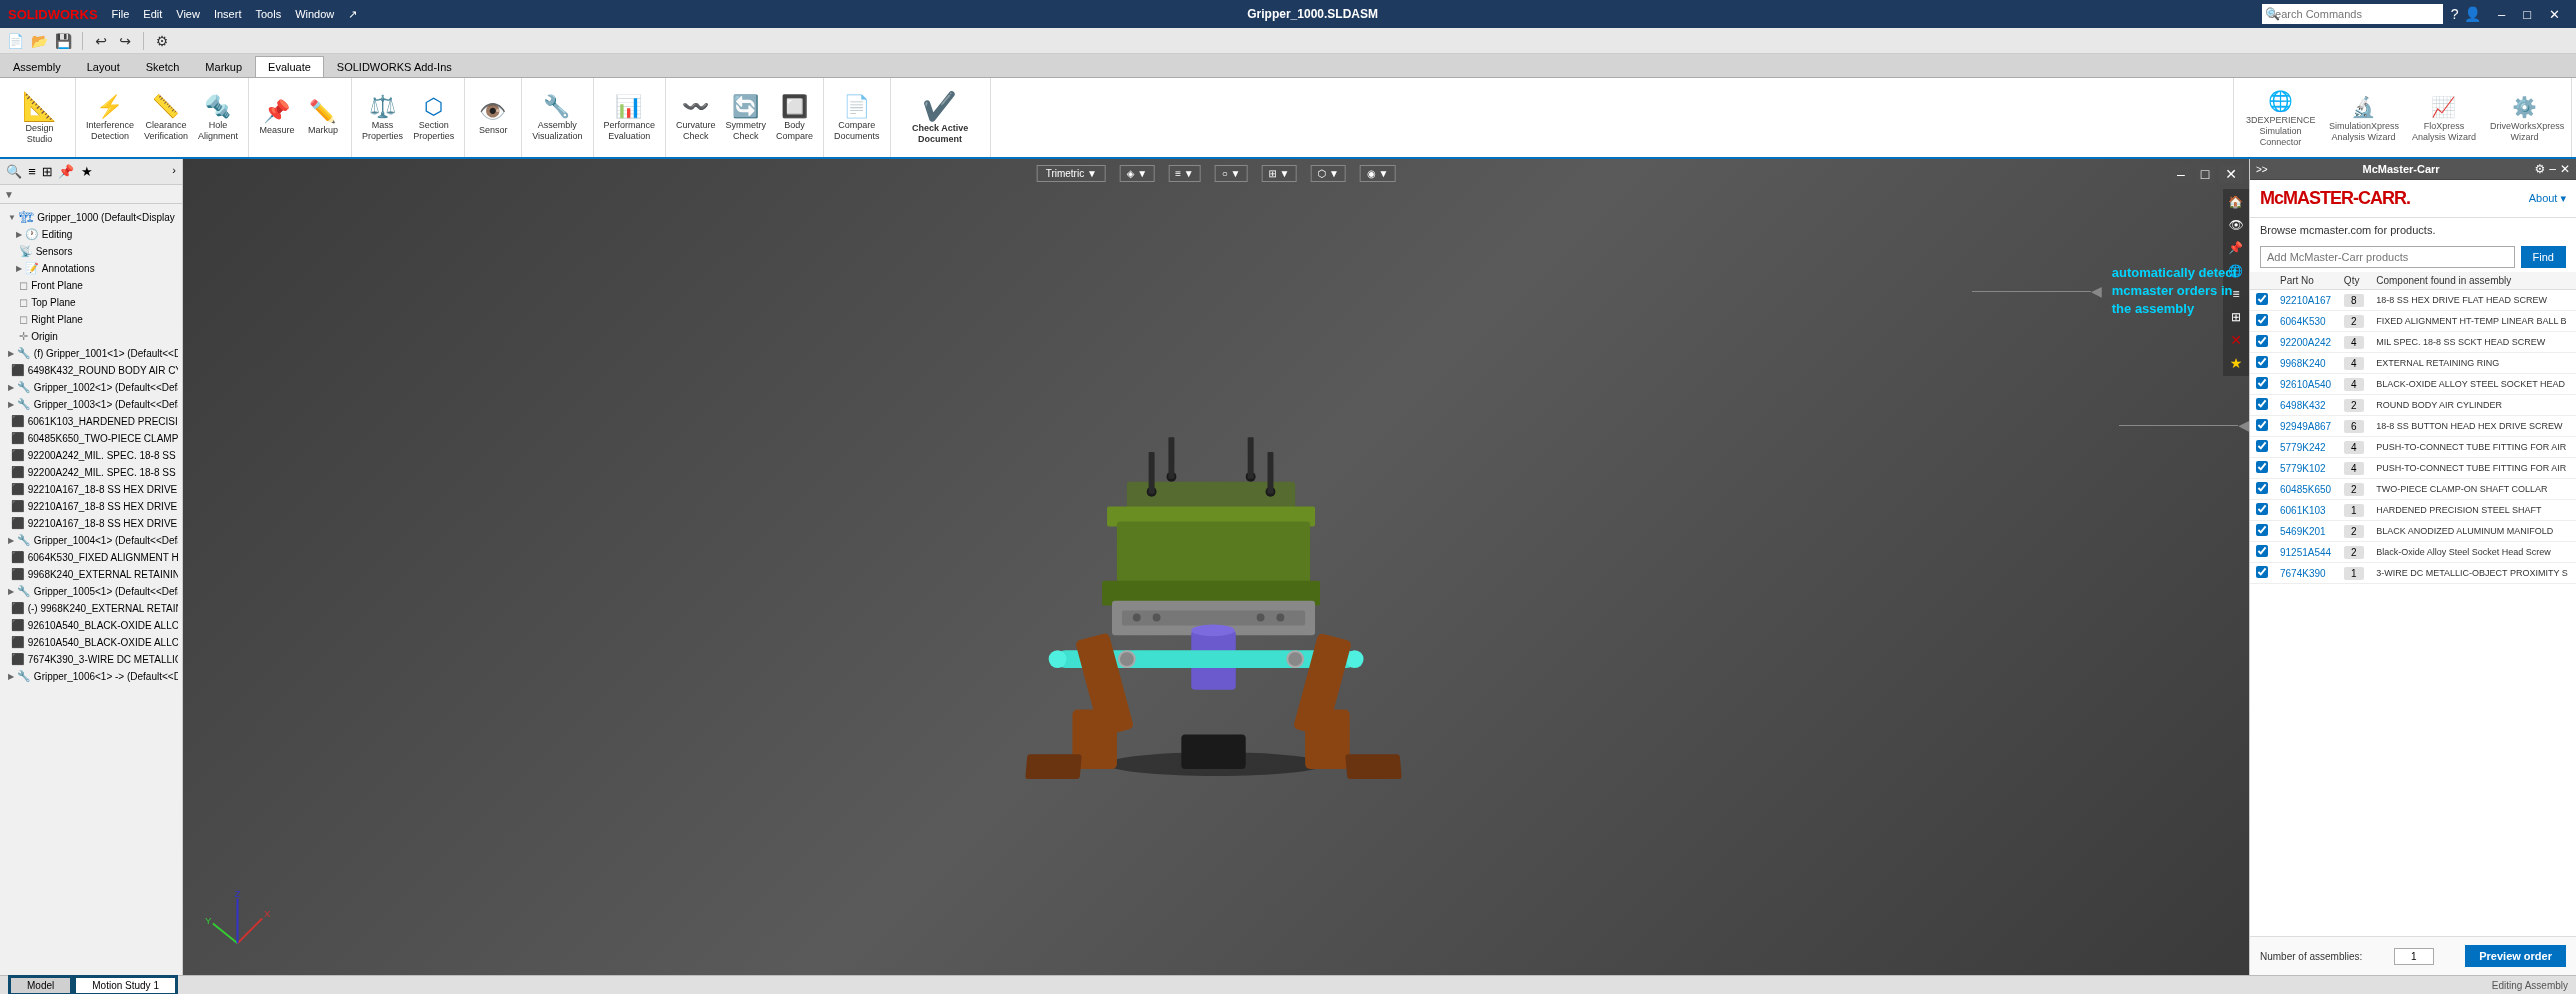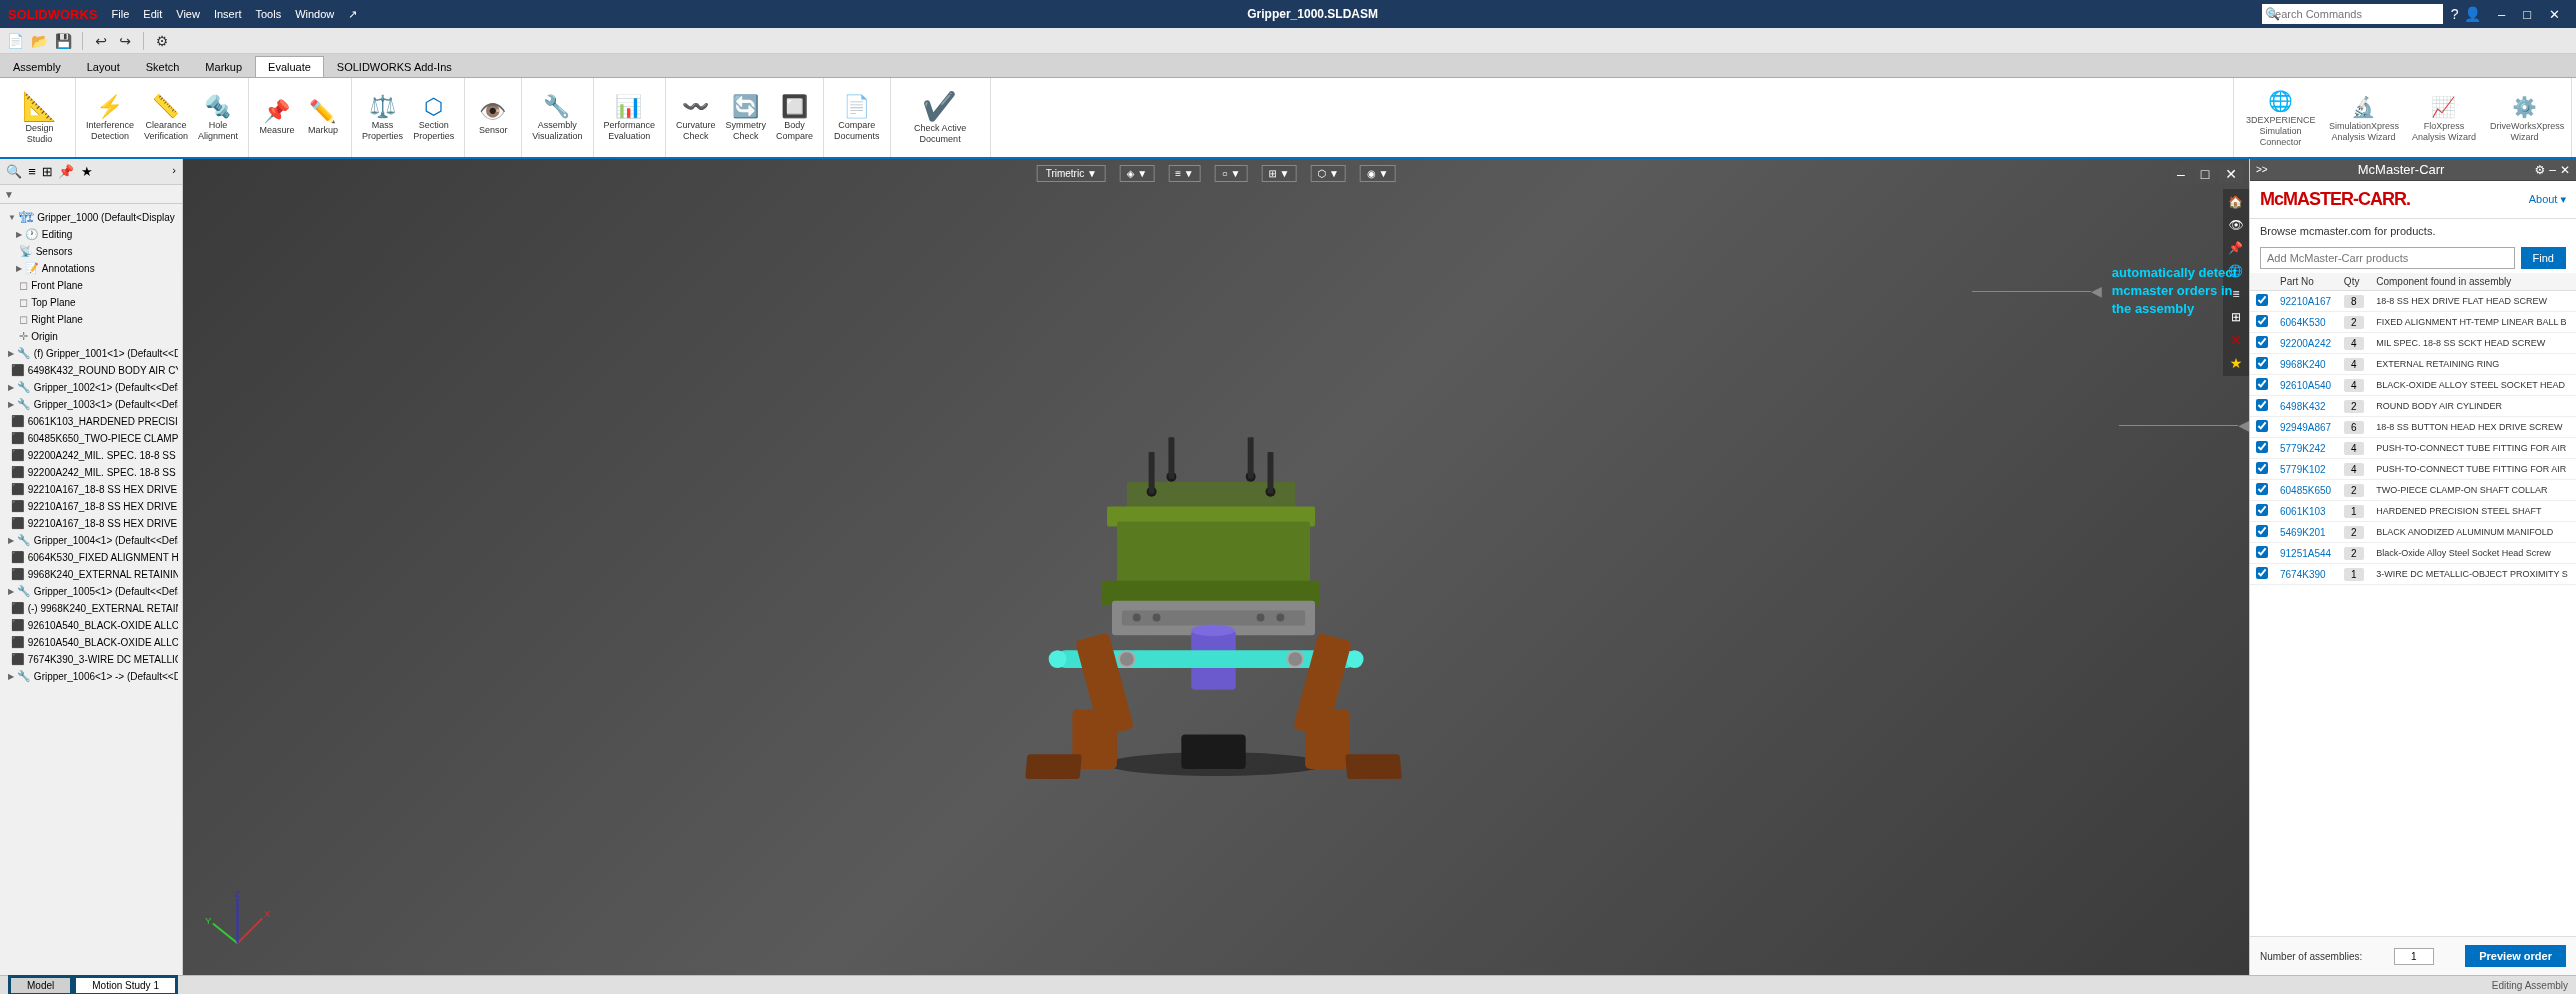--- a/index.html
+++ b/index.html
@@ -241,21 +241,21 @@
         <span class="icon" style="font-size:22px;color:#0070c0;">📄</span>
         <span class="btn-label">Compare<br>Documents</span>
       </div>
     </div>
   </div>
 
   <div class="ribbon-group" style="min-width:89px;">
     <div class="ribbon-group-items">
       <div class="ribbon-btn ribbon-btn-large" style="min-width:79px;">
         <span class="icon" style="font-size:28px;color:#0070c0;">✔️</span>
-        <span class="btn-label" style="max-width:79px;">Check Active Document</span>
+        <span class="btn-label" style="max-width:79px;font-weight:bold;">Check Active Document</span>
       </div>
     </div>
   </div>
 
   <div style="flex:1;"></div>
 
   <div class="ribbon-group" style="flex-direction:row;align-items:center;gap:2px;border-left:1px solid #ddd;">
     <div class="ribbon-btn-sm">
       <span class="icon" style="font-size:20px;color:#666;">🌐</span>
       <span class="btn-label">3DEXPERIENCE<br>Simulation Connector</span>
@@ -525,21 +525,21 @@
       <div style="width:22px;height:22px;display:flex;align-items:center;justify-content:center;color:white;font-size:12px;cursor:pointer;">⊞</div>
       <div style="width:22px;height:22px;display:flex;align-items:center;justify-content:center;color:#cc0000;font-size:14px;cursor:pointer;">✕</div>
       <div style="width:22px;height:22px;display:flex;align-items:center;justify-content:center;color:#ffcc00;font-size:14px;cursor:pointer;">★</div>
     </div>
   </div>
 
   <div class="mcmaster-panel">
 
     <div style="display:flex;align-items:center;justify-content:space-between;background:#555;padding:3px 6px;border-bottom:1px solid #444;">
       <span style="color:white;font-size:10px;">&gt;&gt;</span>
-      <span style="color:white;font-size:13px;font-weight:normal;">McMaster-Carr</span>
+      <span style="color:white;font-size:11px;font-weight:bold;">McMaster-Carr</span>
       <div style="display:flex;gap:4px;">
         <span style="color:white;cursor:pointer;font-size:12px;">⚙</span>
         <span style="color:white;cursor:pointer;font-size:12px;">–</span>
         <span style="color:white;cursor:pointer;font-size:12px;">✕</span>
       </div>
     </div>
 
     <div class="mcmaster-logo-bar">
       <div class="mcmaster-logo">McMASTER-CARR.</div>
       <div class="about-link">About ▾</div>

